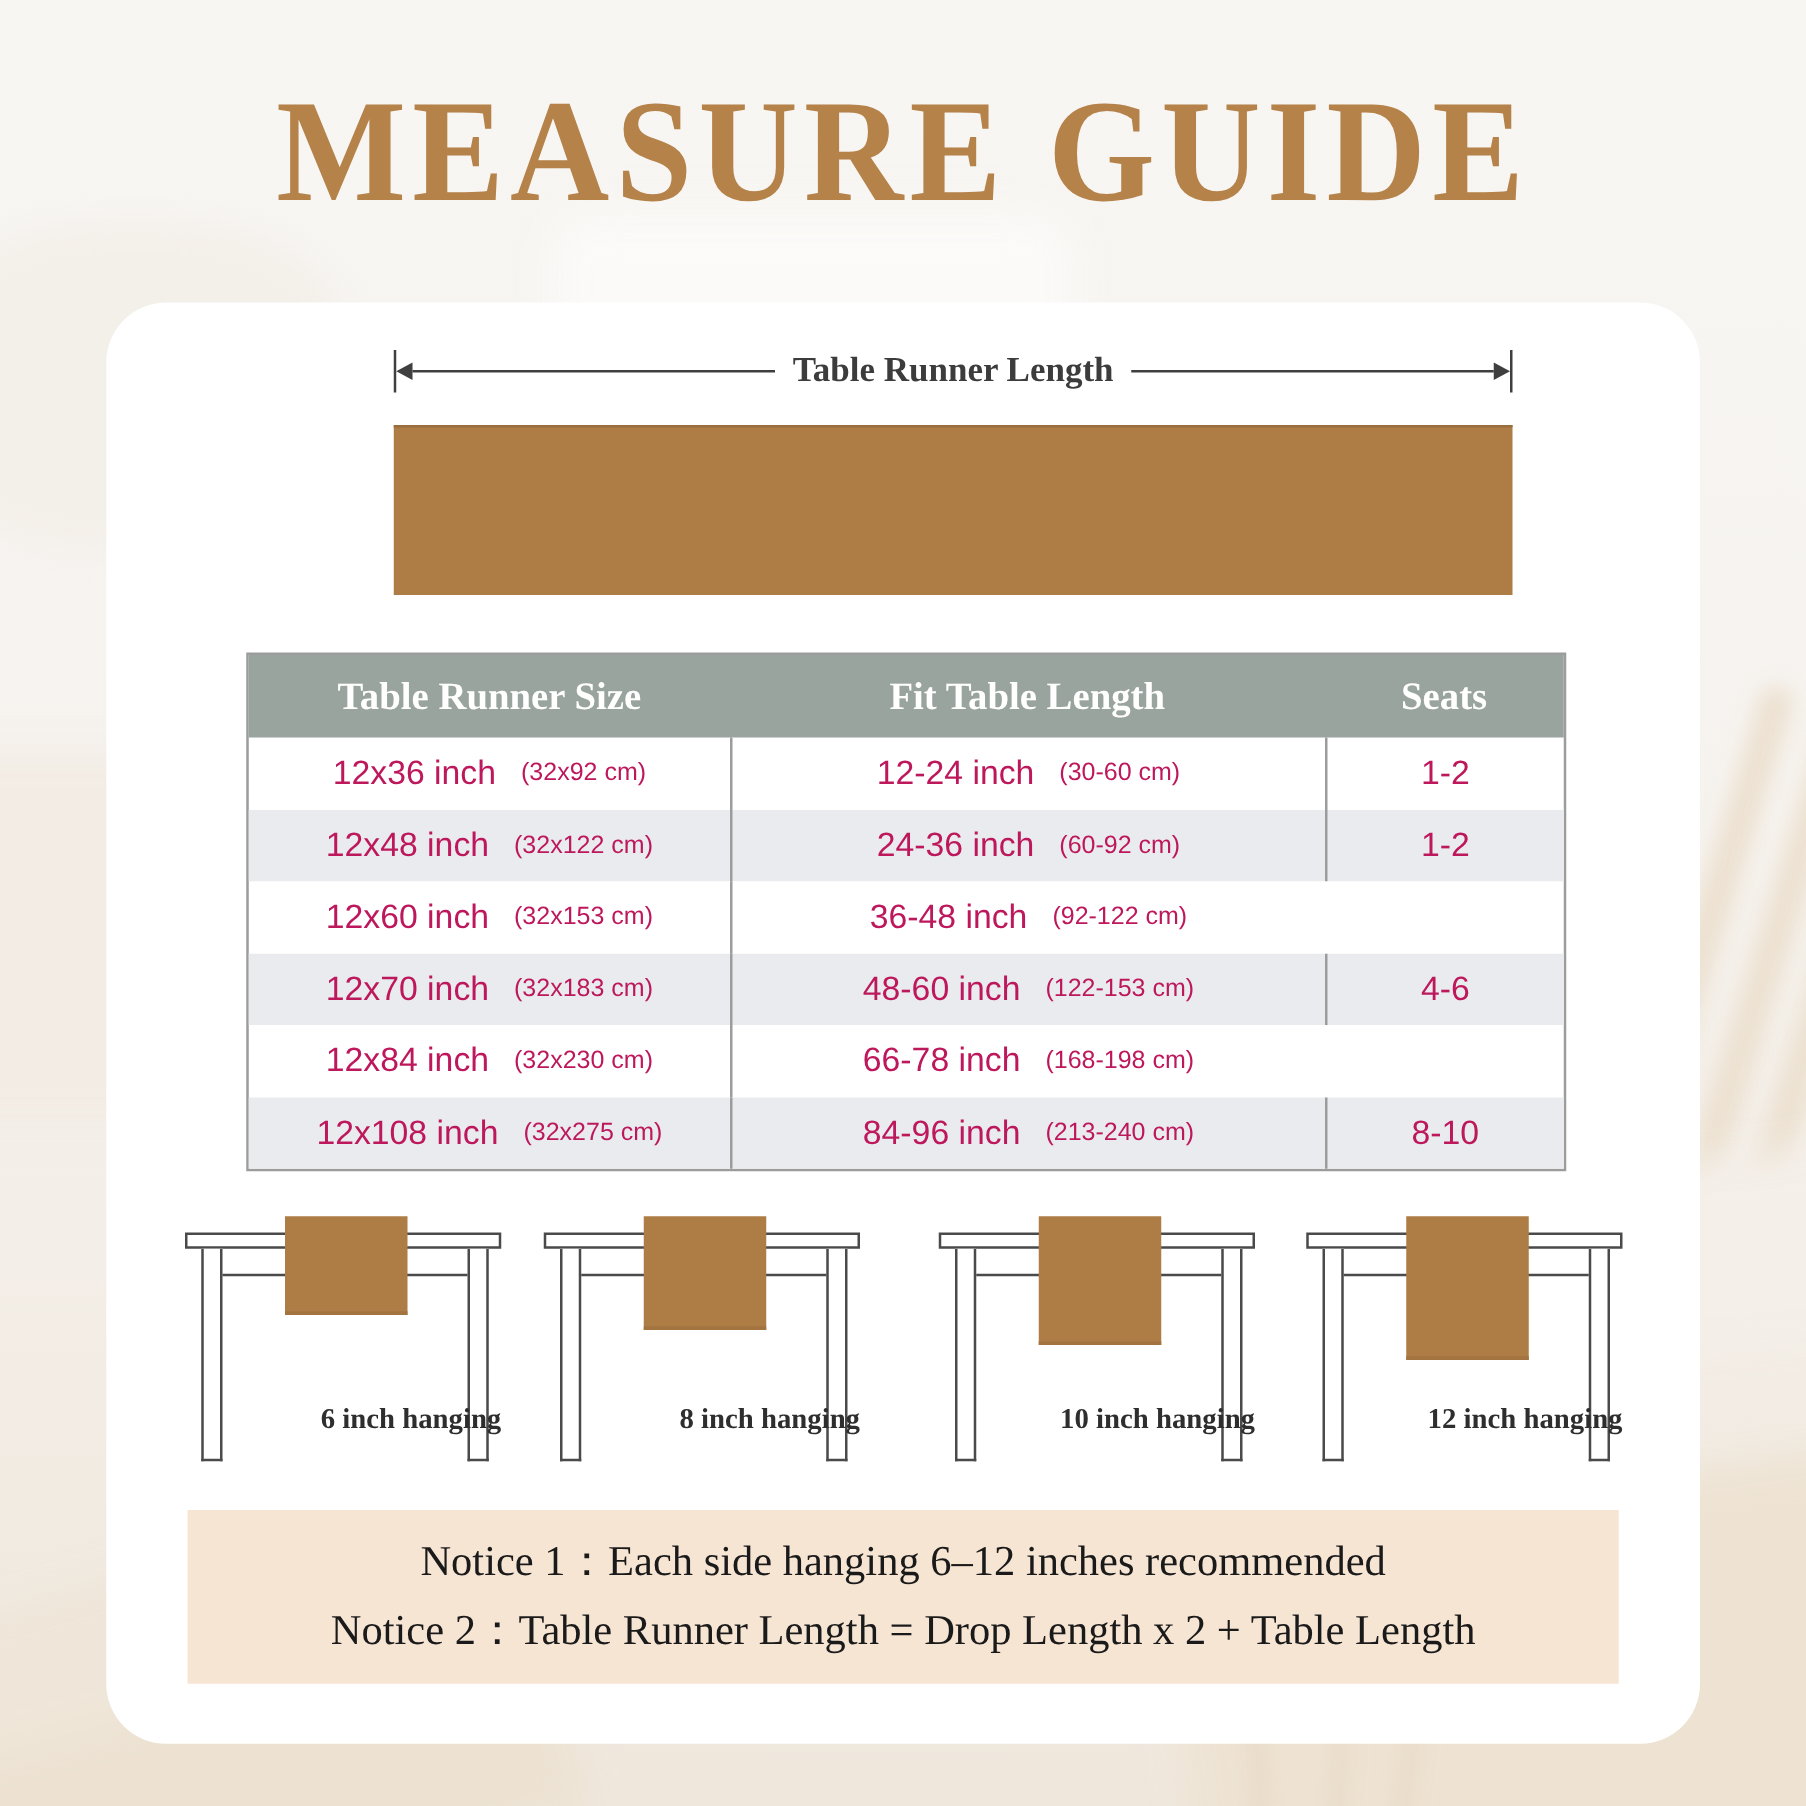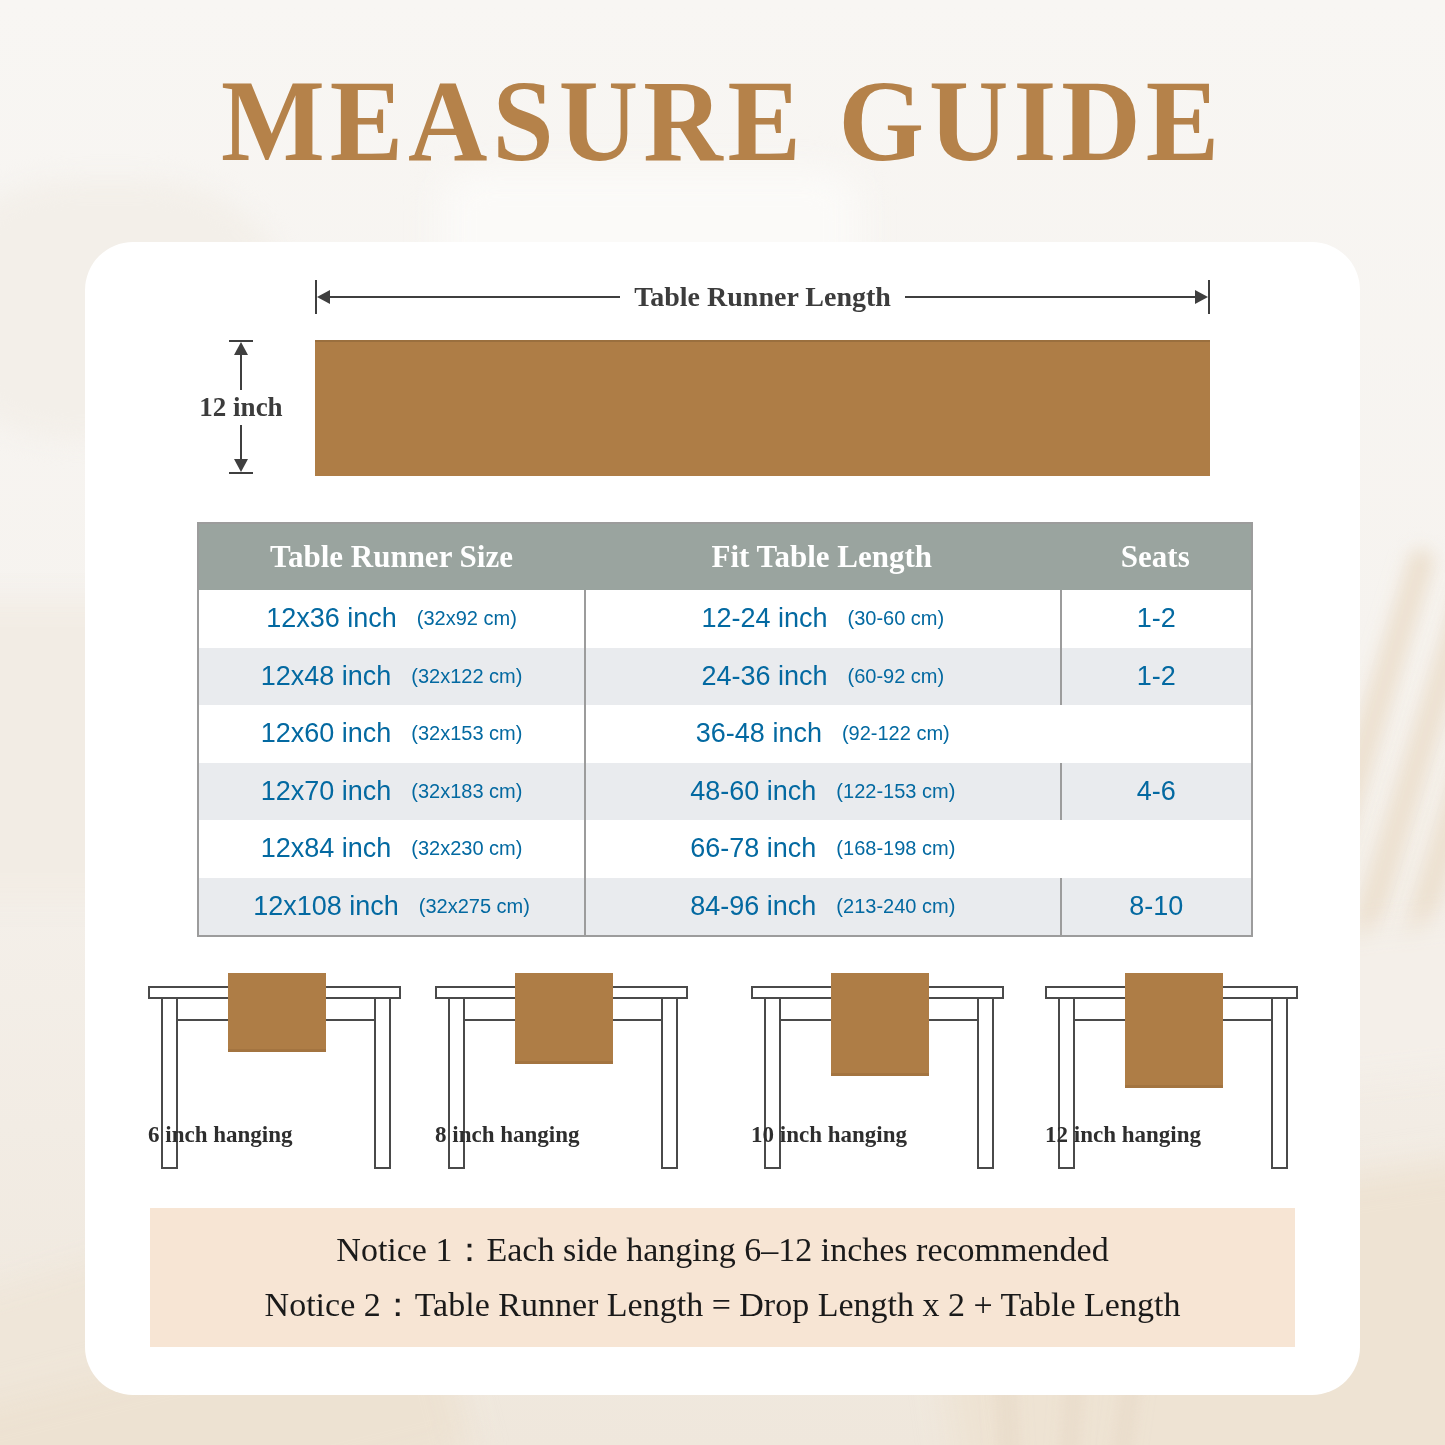--- a/index.html
+++ b/index.html
@@ -60,41 +60,41 @@
   .size-table{position:absolute;left:112px;top:280px;width:1056px;border:2px solid #9c9c9c;box-sizing:border-box;}
   .trow{display:flex;width:100%;text-align:center;}
   .thead{height:66px;background:#9aa49f;}
   .thead .tcell{color:#ffffff;font-weight:bold;font-size:31px;font-family:"Liberation Serif",serif;}
   .tbody-row{height:57.5px;}
   .row-alt{background:#e9ebee;}
   .tcell{display:flex;align-items:center;justify-content:center;box-sizing:border-box;}
   .col1{width:36.6%;}
   .col2{width:45.2%;}
   .col3{width:18.2%;}
-  .tbody-row .tcell{font-family:"Liberation Sans",sans-serif;color:#0369a1;font-size:27px;}
+  .tbody-row .tcell{font-family:"Liberation Sans",sans-serif;color:#be185d;font-size:27px;}
   .tbody-row .col2,.tbody-row .col3{border-left:2px solid #9c9c9c;}
   .cm{font-size:20px;margin-left:20px;}
 
   
   .figure{position:absolute;width:253px;height:205px;}
   .fig1{left:63px;top:728px;}
   .fig2{left:350px;top:728px;}
   .fig3{left:666px;top:728px;}
   .fig4{left:960px;top:728px;}
   .tabletop{position:absolute;left:0;right:0;top:16px;height:13px;background:#ffffff;border:2px solid #4a4a4a;box-sizing:border-box;}
   .leg{position:absolute;top:29px;width:13px;height:168px;background:#ffffff;border:2px solid #4a4a4a;border-top:none;box-sizing:content-box;}
   .leg-l{left:13px;}
   .leg-r{right:10px;}
   .apron{position:absolute;left:30px;right:27px;top:49px;height:2px;background:#4a4a4a;}
   .drape{position:absolute;left:80px;width:98px;top:3px;background:#ae7d46;border-bottom:3px solid #a37440;}
   .d6{height:76px;}
   .d8{height:88px;}
   .d10{height:100px;}
   .d12{height:112px;}
-  .fig-label{position:absolute;left:0;width:100%;top:152px;text-align:left;font-weight:bold;font-size:23px;color:#2e2e2e;font-family:"Liberation Serif",serif;}
+  .fig-label{position:absolute;left:0;width:100%;top:152px;text-align:right;font-weight:bold;font-size:23px;color:#2e2e2e;font-family:"Liberation Serif",serif;}
 
   
   .notice{
     position:absolute;left:65px;top:966px;width:1145px;height:139px;
     background:#f7e5d4;text-align:center;padding-top:14px;box-sizing:border-box;
   }
   .notice-line{font-weight:normal;font-size:34px;color:#1a1a1a;line-height:55px;white-space:nowrap;}
 </style>
 </head>
 <body>
@@ -124,29 +124,20 @@
     <div class="hdim">
       <div class="hcap"></div>
       <div class="tri-left"></div>
       <div class="hline"></div>
       <div class="dim-label">Table Runner Length</div>
       <div class="hline"></div>
       <div class="tri-right"></div>
       <div class="hcap"></div>
     </div>
 
-    <div class="vdim">
-      <div class="vcap"></div>
-      <div class="tri-up"></div>
-      <div class="vline"></div>
-      <div class="dim-label">12 inch</div>
-      <div class="vline"></div>
-      <div class="tri-down"></div>
-      <div class="vcap"></div>
-    </div>
 
     <div class="runner-bar"></div>
 
     <div class="size-table">
       <div class="trow thead">
         <div class="tcell col1">Table Runner Size</div>
         <div class="tcell col2">Fit Table Length</div>
         <div class="tcell col3">Seats</div>
       </div>
 

